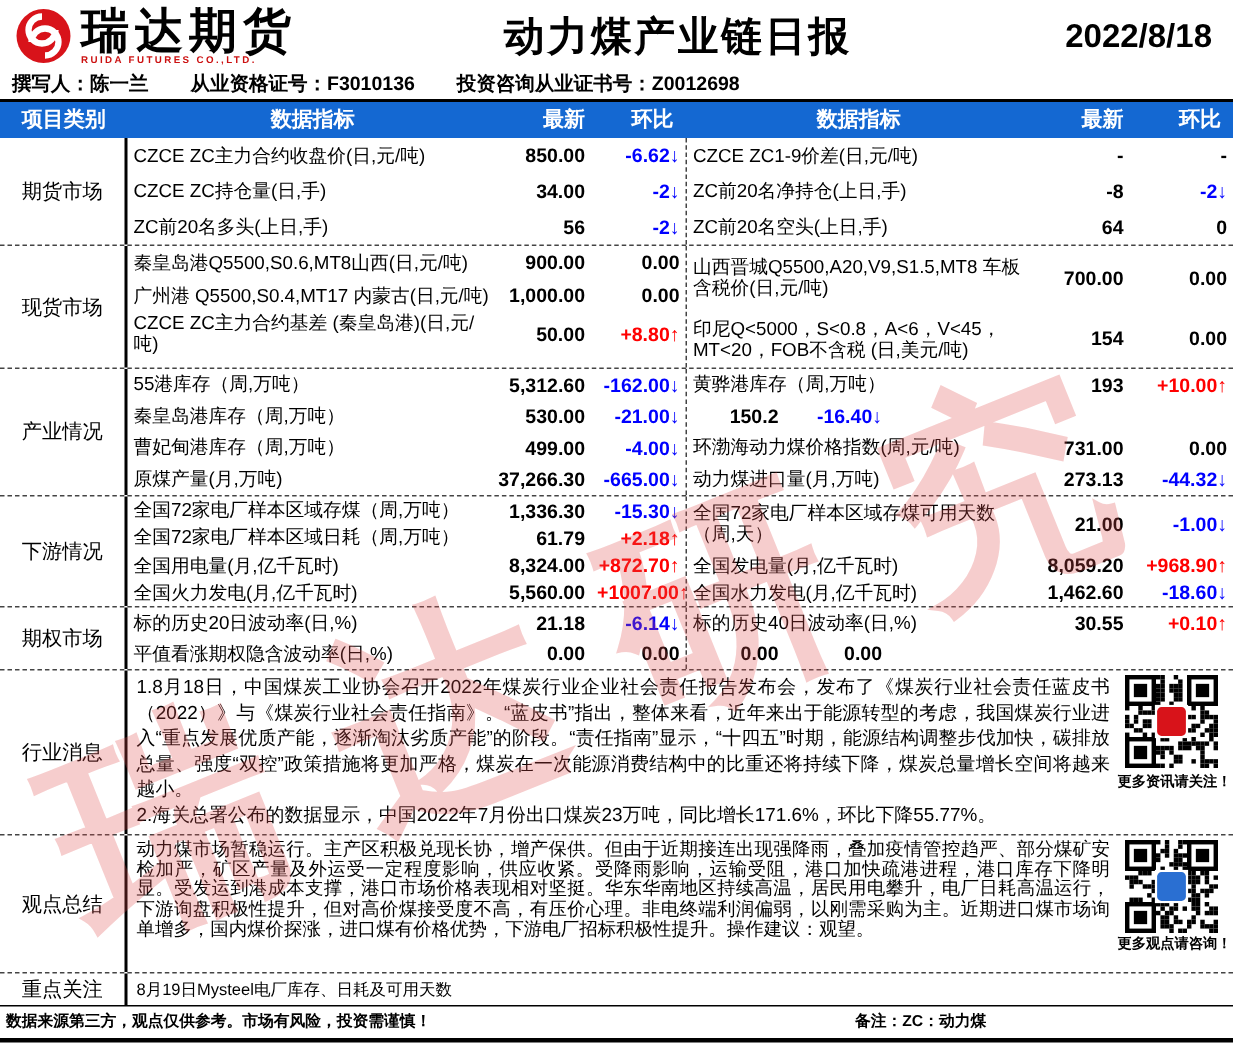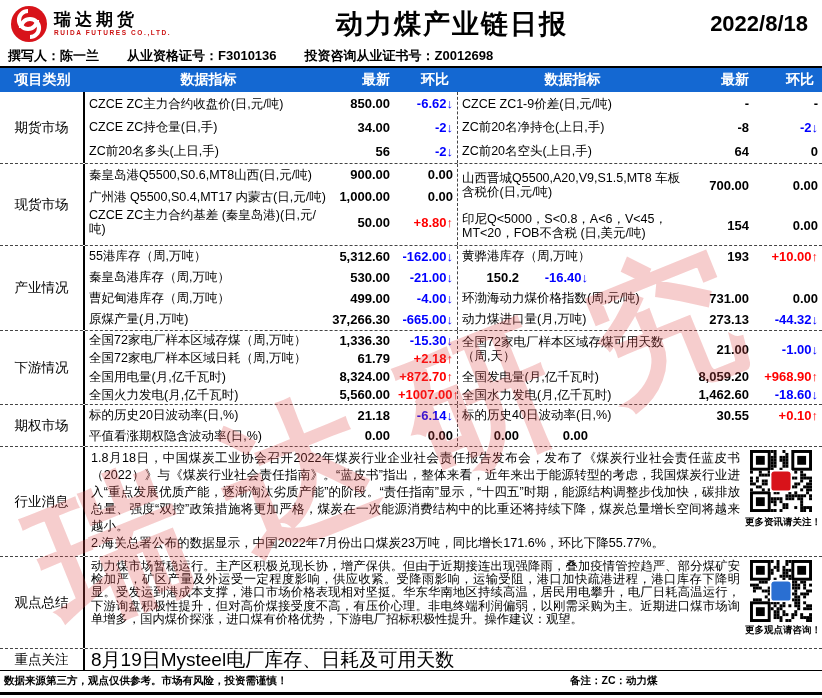--- a/index.html
+++ b/index.html
@@ -3,21 +3,21 @@
 <meta charset="utf-8">
 <style>
   * { margin:0; padding:0; box-sizing:border-box; }
   body { background:#888; font-family:"Liberation Sans","DejaVu Sans",sans-serif; }
   .page { position:relative; width:822px; height:698px; background:#fff; overflow:hidden; margin:0 auto; color:#000; }
 
   
   .header { display:flex; align-items:center; height:46px; padding:2px 10px 0 10px; }
   .logo { width:212px; display:flex; align-items:center; gap:6px; }
   .brand-txt { display:flex; flex-direction:column; line-height:1; }
-  .brand-cn { font-size:17px; font-weight:bold; letter-spacing:4px; }
+  .brand-cn { font-size:32px; font-weight:bold; letter-spacing:4px; }
   .brand-en { font-size:6.5px; color:#c11; letter-spacing:1.6px; font-weight:bold; margin-top:2px; }
   .title { flex:1; text-align:center; font-size:27px; font-weight:bold; letter-spacing:2px; }
   .date { width:130px; font-size:22px; font-weight:bold; text-align:right; padding-right:4px; }
 
   .byline { height:22px; border-bottom:2px solid #000; font-size:13px; font-weight:bold; display:flex; gap:28px; padding-left:8px; align-items:center; }
 
   
   .thead { display:grid; grid-template-columns:85px 247px 66px 59px 231px 69px 65px; background:#1468d2; color:#fff; font-weight:bold; height:24px; align-items:center; font-size:14px; }
   .thead .c-cat, .thead .c-ind { text-align:center; }
   .thead .c-num { text-align:right; padding-right:8px; }
@@ -42,21 +42,21 @@
   .textsec .content { flex:1; padding:3px 5px 0 6px; font-size:12.6px; line-height:17px; text-align:justify; }
   .sec-news { height:110px; }
   .sec-summary { height:92px; }
   .sec-summary .content { font-size:12.3px; line-height:13.2px; }
   .qrbox { float:right; width:72px; text-align:center; margin:0 0 2px 5px; }
   .qrbox svg { display:block; margin:0 auto; }
   .qr-cap { font-size:9.5px; font-weight:bold; margin-top:1px; white-space:nowrap; }
 
   .focus { display:flex; height:22px; align-items:center; border-bottom:1px solid #000; }
   .focus .cat { align-self:stretch; }
-  .focus .txt { padding-left:6px; font-size:19px; }
+  .focus .txt { padding-left:6px; font-size:11px; }
 
   .pfooter { display:flex; height:19px; align-items:center; font-size:10.5px; font-weight:bold; }
   .pfooter .fl { flex:1; padding-left:4px; }
   .pfooter .fr { width:252px; }
   .bottombar { height:3px; background:#000; margin-top:2px; }
 
   .watermark { position:absolute; left:0; right:0; top:330px; text-align:center; transform:rotate(-22deg); font-size:150px; font-weight:bold; letter-spacing:48px; color:rgba(224,75,75,0.28); pointer-events:none; white-space:nowrap; }
 
   .dir-up   { color:#f00; }
   .dir-down { color:#00f; }

